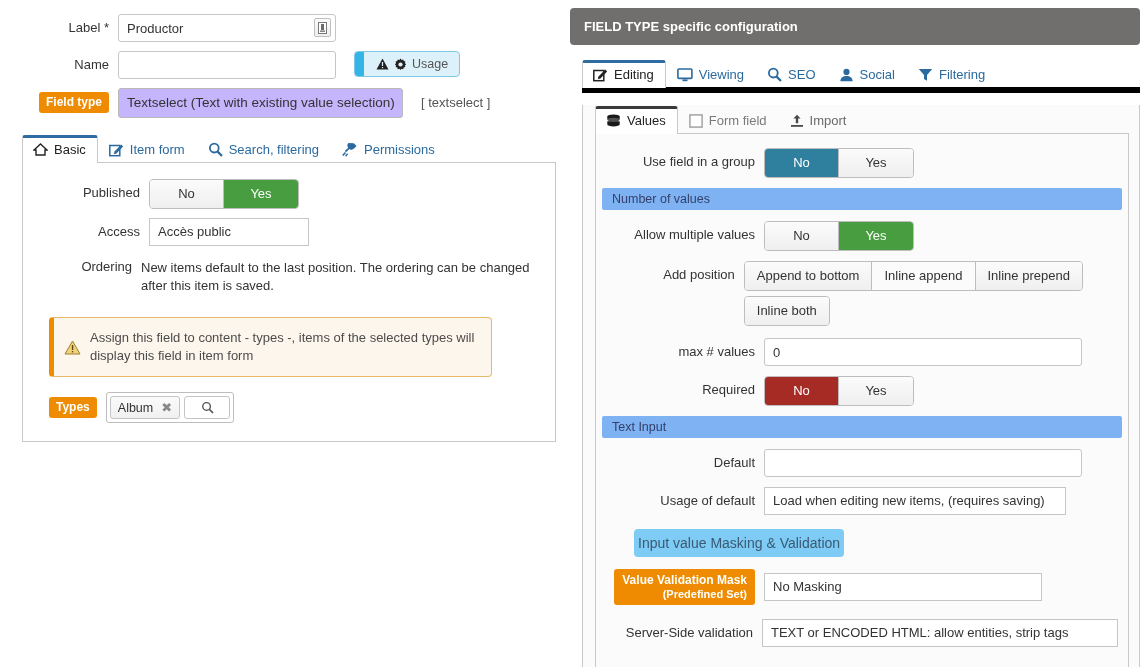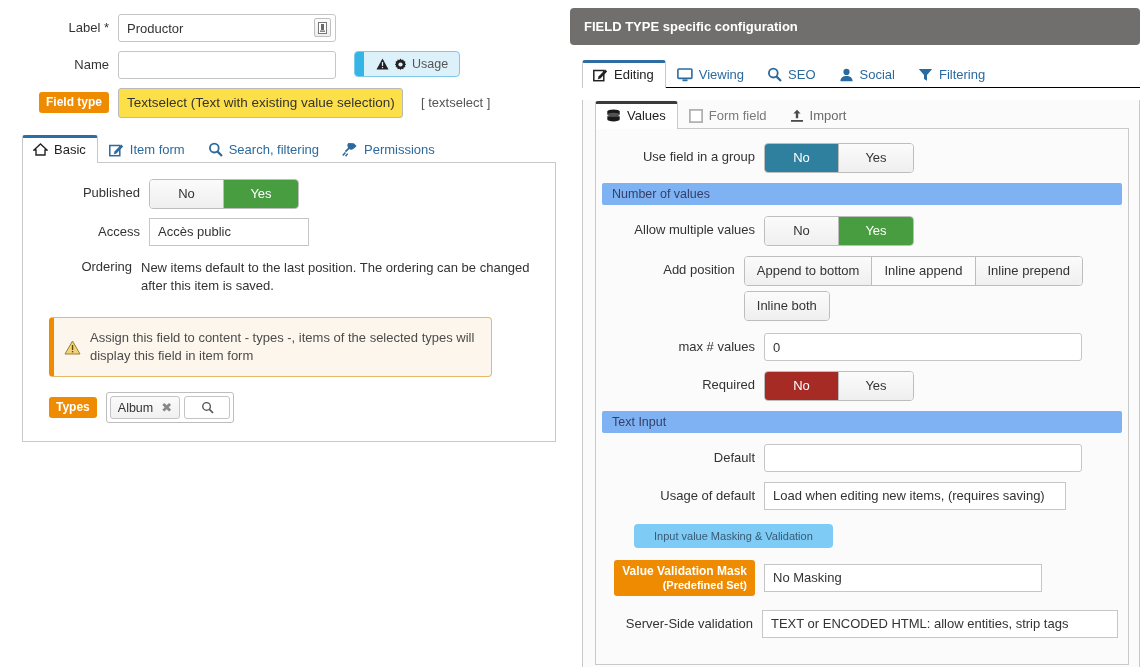--- a/index.html
+++ b/index.html
@@ -58,21 +58,21 @@
 
   .selwrap { position: relative; display: inline-block; }
   .sel {
     height: 28px; border: 1px solid #c6c6c6; border-radius: 0;
     background: #fff; padding: 0 26px 0 8px; font-size: 13px; color: #333;
     line-height: 26px; white-space: nowrap; overflow: hidden;
   }
   
   .sel-btn {
     display: inline-flex; align-items: stretch; height: 30px;
-    border: 1px solid #b9b9b9; border-radius: 3px; overflow: hidden; background:#fde047;
+    border: 1px solid #b9b9b9; border-radius: 3px; overflow: hidden; background:#c4b5fd;
   }
   .sel-btn .txt { padding: 0 8px; line-height: 28px; font-size: 13.5px; color: #333; white-space: nowrap; }
   .sel-btn .arrowbox {
     width: 20px; border-left: 1px solid #b9b9b9;
     background: linear-gradient(#f6f6f6,#dedede);
     display: flex; align-items: center; justify-content: center;
   }
 
   .bracket-note { font-size: 13px; color: #555; line-height: 30px; margin-left: 18px; }
 
@@ -133,42 +133,42 @@
     width: 46px; border: 1px solid #c4c4c4; border-radius: 3px; background: #fff;
     margin-left: 4px; display: flex; align-items: center; justify-content: center;
   }
 
   
   .right-panel { position: absolute; left: 570px; top: 8px; width: 572px; }
   .rp-header {
     background: #706f6d; color: #fff; font-weight: bold; font-size: 13px;
     padding: 11px 14px; border-radius: 4px; width: 570px;
   }
-  .rtabbar { display: flex; align-items: flex-end; border-bottom: 1px solid #000000; margin-top: 14px; margin-left: 12px; width: 558px; }
+  .rtabbar { display: flex; align-items: flex-end; border-bottom: 6px solid #000000; margin-top: 14px; margin-left: 12px; width: 558px; }
   .rpanel-body { border: 1px solid #c9c9c9; border-top: none; background: #fbfbfb; margin-left: 12px; width: 558px; padding-bottom: 14px; }
   .rtabbar2 { display: flex; align-items: flex-end; border-bottom: 1px solid #c9c9c9; margin: 12px 0 0 12px; width: 534px; }
   .tab.active-dark {
     background: #fff; color: #222; border: 1px solid #c9c9c9; border-bottom: none;
     border-top: 3px solid #3a3a3a; border-radius: 3px 3px 0 0; padding-top: 4px;
   }
   .inner-body { border: 1px solid #c9c9c9; border-top: none; background: #fbfbfb; margin-left: 12px; width: 534px; padding: 14px 10px 16px 0; }
 
   .rrow { display: flex; align-items: flex-start; margin-bottom: 10px; }
   .rlabel { width: 168px; text-align: right; padding-right: 9px; font-size: 13px; color: #333; line-height: 28px; }
   .rlabel.tag { line-height: normal; padding-top: 0; display:flex; justify-content:flex-end; }
 
   .sectionbar {
     background: #7fb2f2; color: #34406b; font-size: 12.5px;
     padding: 4px 10px; margin: 4px 0 11px 6px; width: 520px; border-radius: 2px;
   }
 
   .wideinput { width: 318px; }
   .blue-pill {
-    background: #7ecbf5; color: #3a5a74; font-size: 11px;
-    padding: 6px 20px; border-radius: 4px; display: inline-block;
+    background: #7ecbf5; color: #3a5a74; font-size: 14px;
+    padding: 6px 4px; border-radius: 4px; display: inline-block;
   }
 
   svg { display: block; }
 </style>
 </head>
 <body>
 
 <div class="page">
 
   <div class="left-panel">

